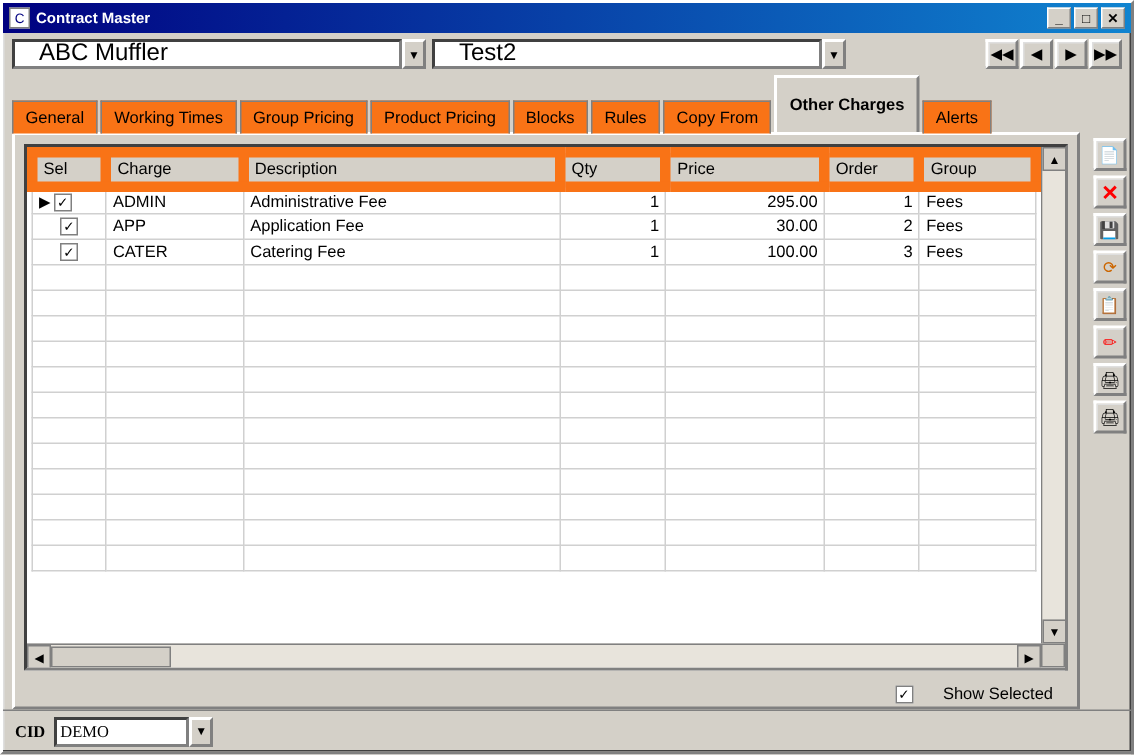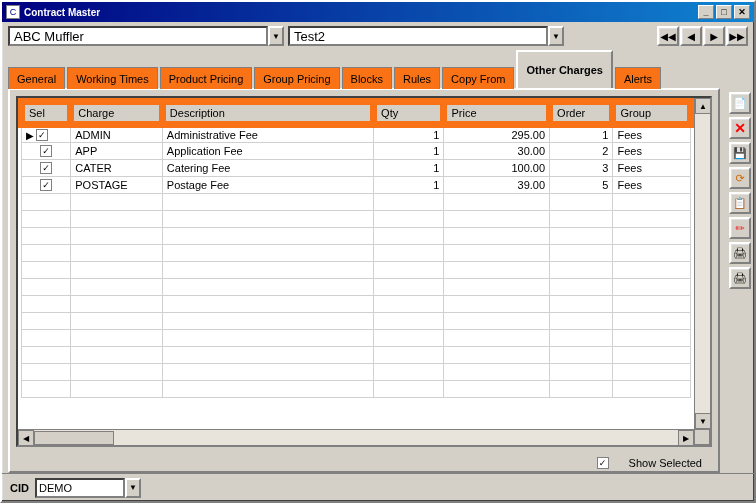--- a/index.html
+++ b/index.html
@@ -107,22 +107,22 @@
 
     
     .dropdown {
       height: 20px;
       background: white;
       border: 2px solid #808080;
       border-top-color: #404040;
       border-left-color: #404040;
       display: flex;
       align-items: center;
-      padding: 0 4px;
-      font-size: 13px;
+      padding: 0 16px;
+      font-size: 16px;
     }
     .dropdown-container {
       display: flex;
       align-items: center;
     }
     .dropdown-arrow {
       width: 16px;
       height: 20px;
       background: #d4d0c8;
       border: 2px solid #ffffff;
@@ -354,20 +354,21 @@
 
     
     .status-bar {
       display: flex;
       align-items: center;
       padding: 4px 8px;
       border-top: 1px solid #808080;
       flex-shrink: 0;
       height: 28px;
       gap: 6px;
+      font-family: Liberation Serif, serif;
     }
     .status-label {
       font-size: 11px;
       font-weight: bold;
     }
     .status-dropdown {
       height: 20px;
       width: 90px;
       background: white;
       border: 2px solid #808080;
@@ -442,22 +443,22 @@
       <div class="nav-btn">◀◀</div>
       <div class="nav-btn">◀</div>
       <div class="nav-btn">▶</div>
       <div class="nav-btn">▶▶</div>
     </div>
   </div>
 
   <div class="tabs-row">
     <div class="tab">General</div>
     <div class="tab">Working Times</div>
+    <div class="tab">Group Pricing</div>
     <div class="tab">Product Pricing</div>
-    <div class="tab">Group Pricing</div>
     <div class="tab">Blocks</div>
     <div class="tab">Rules</div>
     <div class="tab">Copy From</div>
     <div class="tab active">Other Charges</div>
     <div class="tab">Alerts</div>
   </div>
 
   <div class="main-content">
     <div class="content-area">
 
@@ -512,34 +513,20 @@
                         <div class="cb checked"></div>
                       </div>
                     </td>
                     <td class="col-charge">CATER</td>
                     <td class="col-desc">Catering Fee</td>
                     <td class="col-qty right">1</td>
                     <td class="col-price right">100.00</td>
                     <td class="col-order right">3</td>
                     <td class="col-group">Fees</td>
                   </tr>
-                  <tr>
-                    <td class="col-sel">
-                      <div class="checkbox-cell">
-                        <span style="width: 12px; display: inline-block;"></span>
-                        <div class="cb checked"></div>
-                      </div>
-                    </td>
-                    <td class="col-charge">POSTAGE</td>
-                    <td class="col-desc">Postage Fee</td>
-                    <td class="col-qty right">1</td>
-                    <td class="col-price right">39.00</td>
-                    <td class="col-order right">5</td>
-                    <td class="col-group">Fees</td>
-                  </tr>
                   <tr class="empty-row">
                     <td></td>
                     <td></td>
                     <td></td>
                     <td></td>
                     <td></td>
                     <td></td>
                     <td></td>
                   </tr>
                   <tr class="empty-row">

